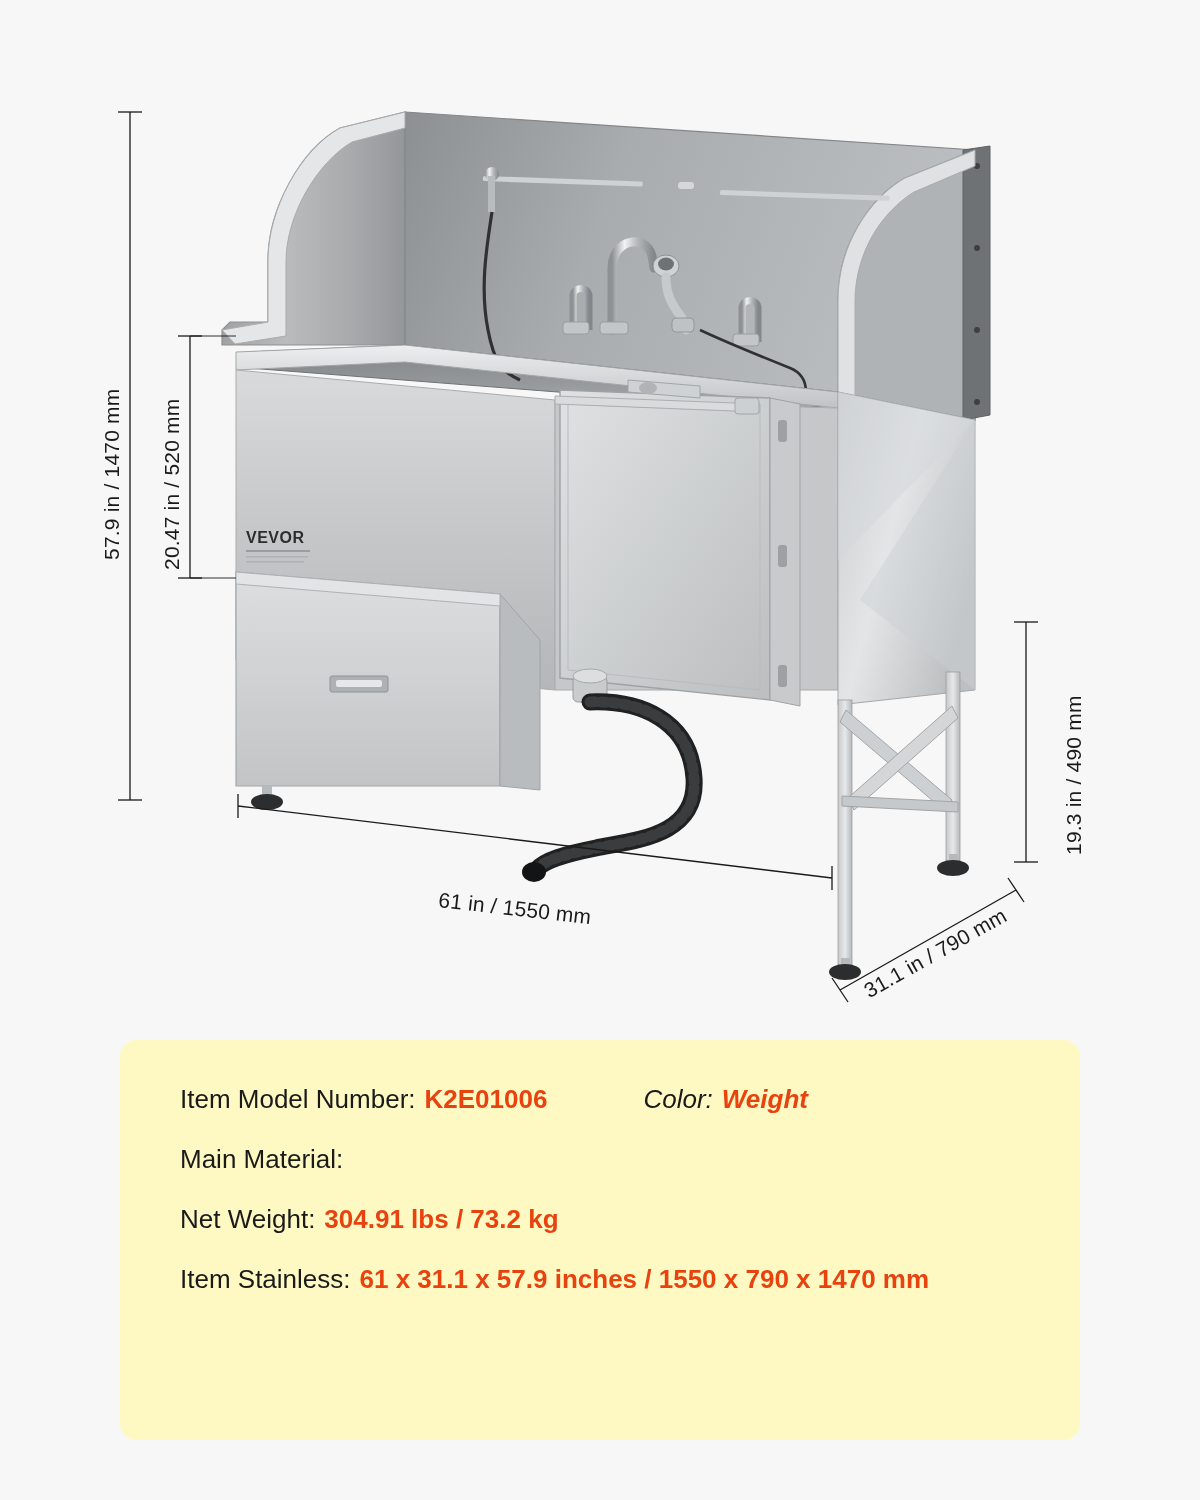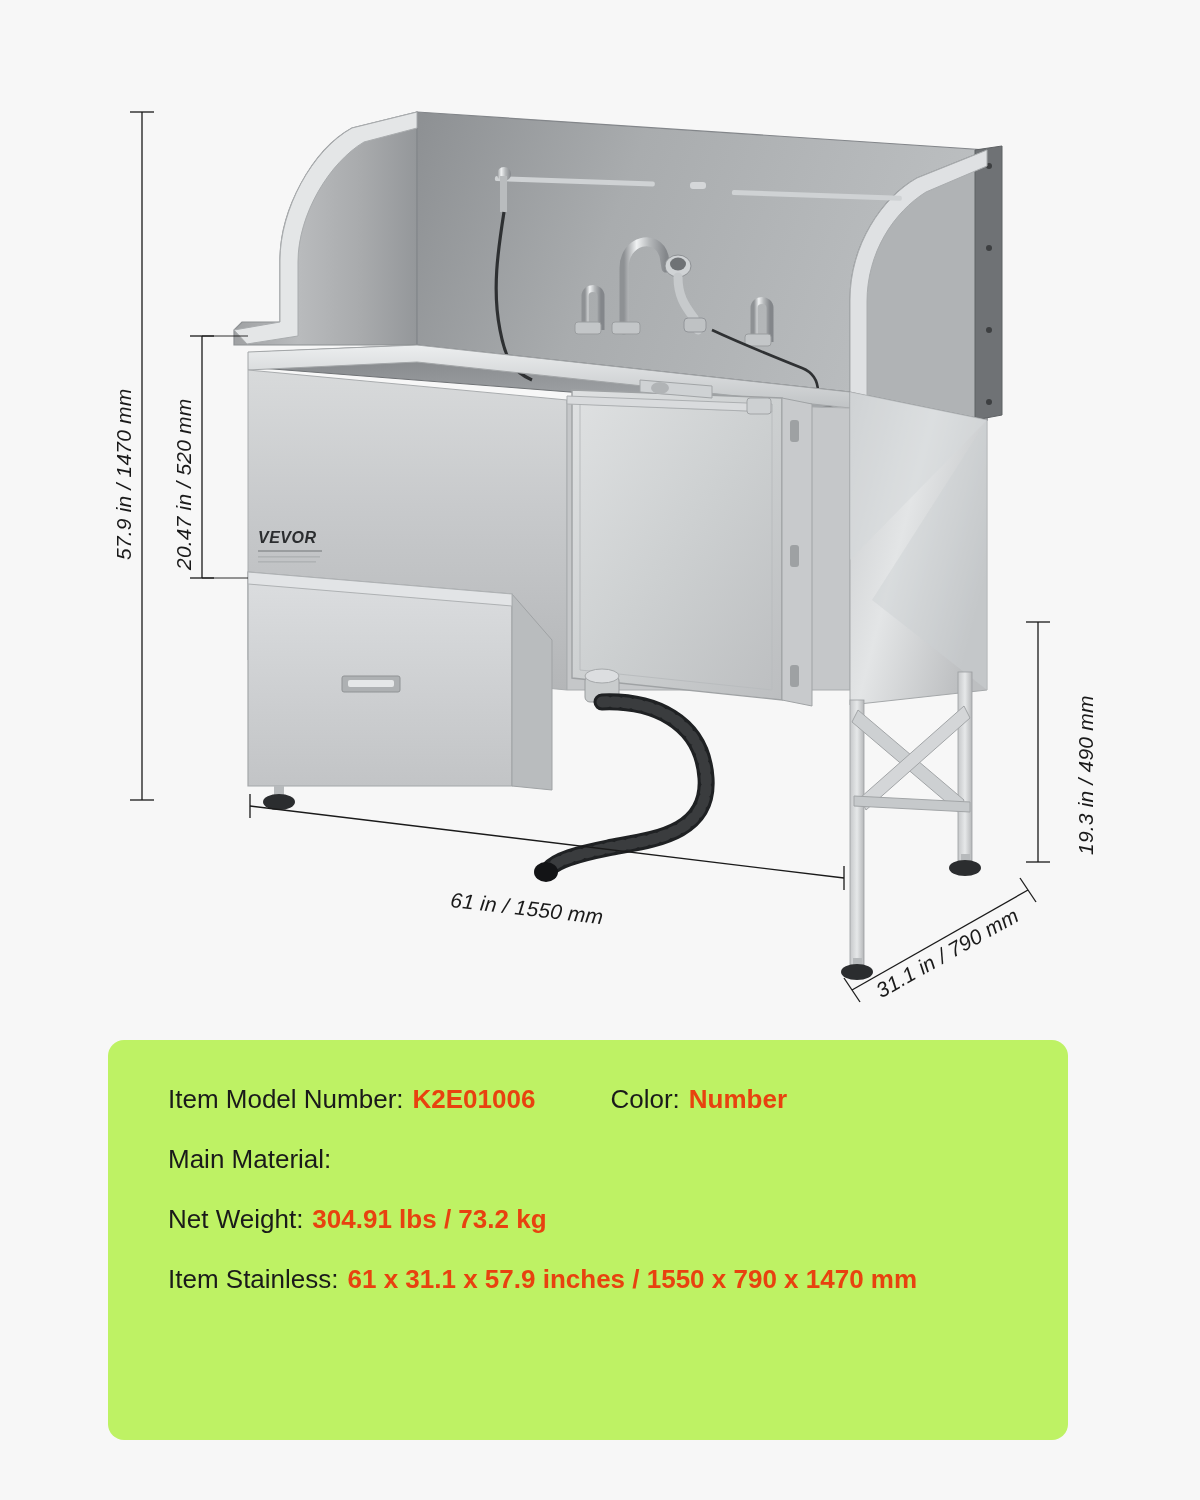--- a/index.html
+++ b/index.html
@@ -11,25 +11,24 @@
     height: 1500px;
     background: #f7f7f7;
     font-family: "Liberation Sans", sans-serif;
     position: relative;
     overflow: hidden;
   }
 
   
   #diagram-area {
     position: absolute;
-    left: 12px;
+    left: 0;
     top: 0;
     width: 952px;
     height: 1040px;
-    font-style: italic;
   }
   #product-svg {
     position: absolute;
     left: 0;
     top: 0;
   }
 
   
   .dim-label {
     position: absolute;
@@ -39,25 +38,25 @@
     letter-spacing: 0.2px;
   }
   .vert-label {
     transform-origin: 0 0;
     transform: rotate(-90deg);
   }
 
   
   #spec-card {
     position: absolute;
-    left: 108px;
+    left: 120px;
     top: 1040px;
     width: 960px;
     height: 400px;
-    background: #bef264;
+    background: #fef9c3;
     border-radius: 16px;
     box-sizing: border-box;
     padding: 44px 0 0 60px;
   }
   .spec-row {
     display: flex;
     align-items: center;
     margin-bottom: 29px;
     font-size: 26px;
     color: #1a1a1a;
@@ -69,23 +68,24 @@
   .spec-value {
     color: #e8420f;
     font-weight: bold;
     margin-left: 9px;
   }
   .spec-row.two-col {
     display: flex;
     align-items: baseline;
   }
   .spec-col-right {
-    margin-left: 75px;
+    margin-left: 96px;
     display: flex;
     align-items: baseline;
+    font-style: italic;
   }
 </style>
 </head>
 <body>
 
 <div id="diagram-area">
 
   <svg id="product-svg" width="1200" height="1040" viewBox="0 0 1200 1040">
     <defs>
       <linearGradient id="gBackPanel" x1="0" y1="0" x2="1" y2="0">
@@ -306,21 +306,21 @@
   <div class="dim-label" style="left:860px; top:982px; transform: rotate(-29.5deg); transform-origin:0 0;">31.1 in / 790 mm</div>
 </div>
 
 <div id="spec-card">
 
   <div class="spec-row two-col">
     <span class="spec-label">Item Model Number:</span>
     <span class="spec-value">K2E01006</span>
     <span class="spec-col-right">
       <span class="spec-label">Color:</span>
-      <span class="spec-value">Number</span>
+      <span class="spec-value">Weight</span>
     </span>
   </div>
 
   <div class="spec-row">
     <span class="spec-label">Main Material:</span>
   </div>
 
 
   <div class="spec-row">
     <span class="spec-label">Net Weight:</span>

